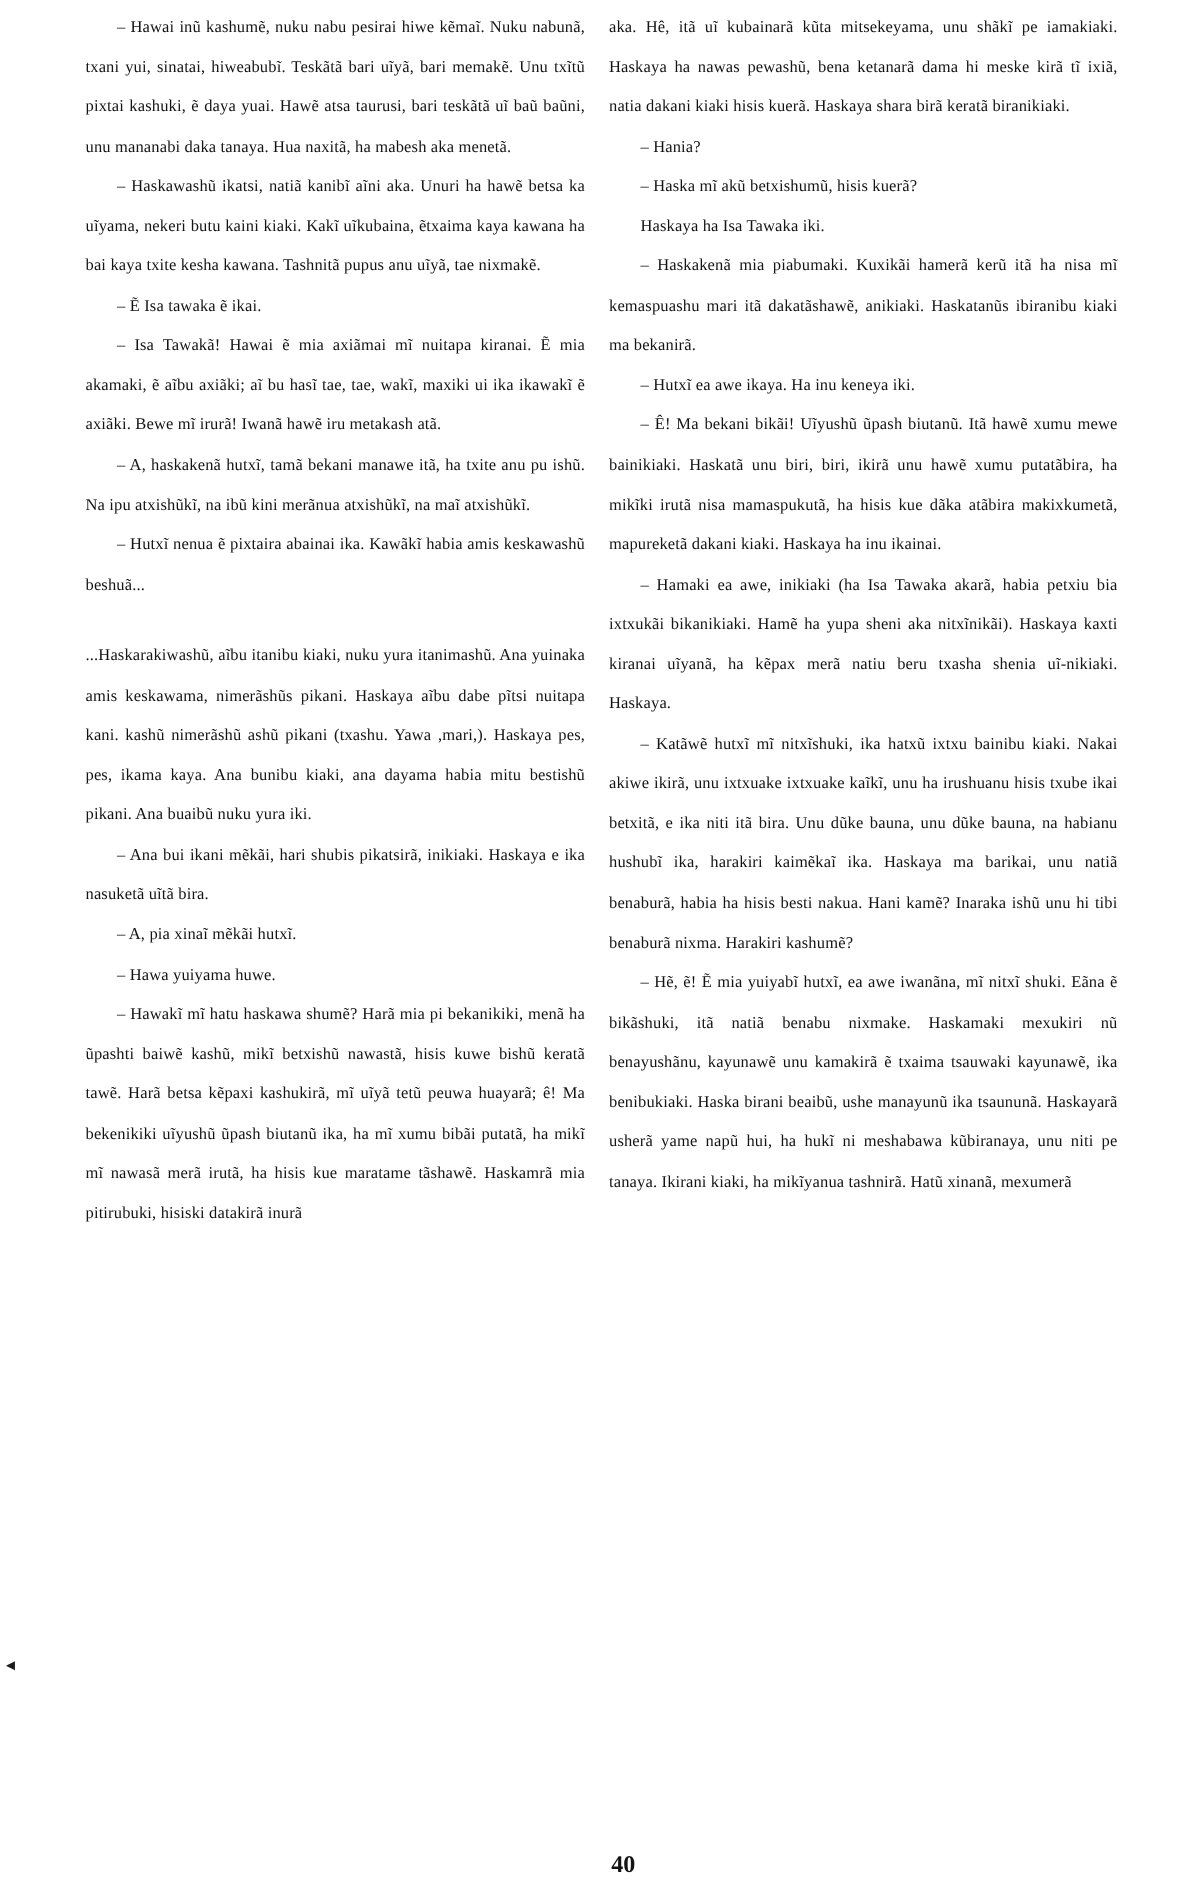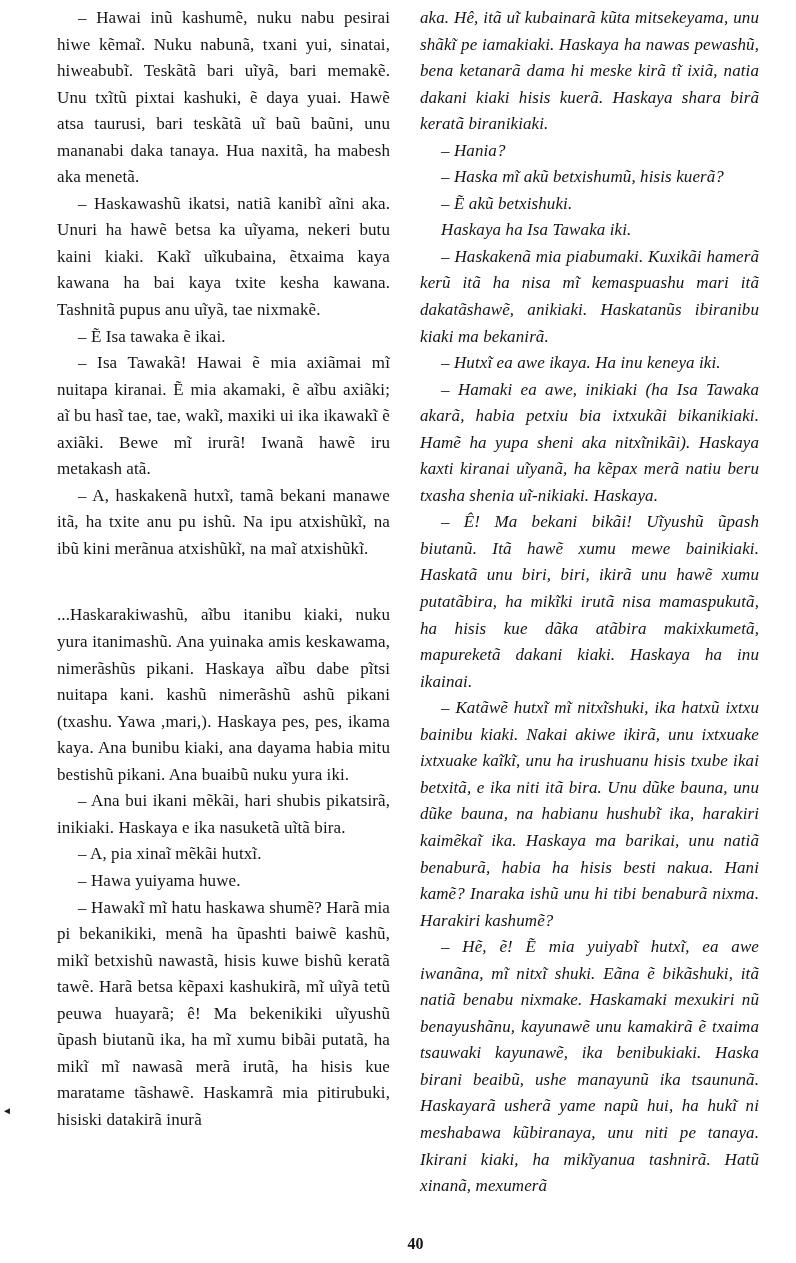--- a/index.html
+++ b/index.html
@@ -13,32 +13,32 @@
     height: 1263px;
     background: #ffffff;
     font-family: "Liberation Serif", serif;
     color: #141414;
     overflow: hidden;
   }
   .column {
     position: absolute;
     top: 5px;
     text-align: justify;
-    font-size: 17px;
+    font-size: 11px;
     line-height: 26.55px;
     letter-spacing: 0.1px;
   }
   .column-left  { left: 57px;  width: 333px; }
-  .column-right { left: 420px; width: 339px; font-style: italic; }
+  .column-right { left: 406px; width: 339px; }
   .column p {
     margin: 0;
     text-indent: 21px;
   }
   .column p.no-indent { text-indent: 0; }
-  .column p.gap-before { margin-top: 40px; }
+  .column p.gap-before { margin-top: 21px; }
   .footer {
     position: absolute;
     left: 0;
     right: 0;
     bottom: 10px;
     text-align: center;
     font-size: 16px;
     font-weight: bold;
     color: #141414;
     margin-left: 35px;
@@ -58,36 +58,36 @@
 <div class="page">
 
   <span class="margin-mark">◄</span>
 
   <div class="column column-left">
       <p>– Hawai inũ kashumẽ, nuku nabu pesirai hiwe kẽmaĩ. Nuku nabunã, txani yui, sinatai, hiweabubĩ. Teskãtã bari uĩyã, bari memakẽ. Unu txĩtũ pixtai kashuki, ẽ daya yuai. Hawẽ atsa taurusi, bari teskãtã uĩ baũ baũni, unu mananabi daka tanaya. Hua naxitã, ha mabesh aka menetã.</p>
       <p>– Haskawashũ ikatsi, natiã kanibĩ aĩni aka. Unuri ha hawẽ betsa ka uĩyama, nekeri butu kaini kiaki. Kakĩ uĩkubaina, ẽtxaima kaya kawana ha bai kaya txite kesha kawana. Tashnitã pupus anu uĩyã, tae nixmakẽ.</p>
       <p>– Ẽ Isa tawaka ẽ ikai.</p>
       <p>– Isa Tawakã! Hawai ẽ mia axiãmai mĩ nuitapa kiranai. Ẽ mia akamaki, ẽ aĩbu axiãki; aĩ bu hasĩ tae, tae, wakĩ, maxiki ui ika ikawakĩ ẽ axiãki. Bewe mĩ irurã! Iwanã hawẽ iru metakash atã.</p>
       <p>– A, haskakenã hutxĩ, tamã bekani manawe itã, ha txite anu pu ishũ. Na ipu atxishũkĩ, na ibũ kini merãnua atxishũkĩ, na maĩ atxishũkĩ.</p>
+      <p>– Hutxĩ nenua ẽ pixtaira abainai ika. Kawãkĩ habia amis keskawashũ beshuã...</p>
       <p class="no-indent gap-before">...Haskarakiwashũ, aĩbu itanibu kiaki, nuku yura itanimashũ. Ana yuinaka amis keskawama, nimerãshũs pikani. Haskaya aĩbu dabe pĩtsi nuitapa kani. kashũ nimerãshũ ashũ pikani (txashu. Yawa ,mari,). Haskaya pes, pes, ikama kaya. Ana bunibu kiaki, ana dayama habia mitu bestishũ pikani. Ana buaibũ nuku yura iki.</p>
       <p>– Ana bui ikani mẽkãi, hari shubis pikatsirã, inikiaki. Haskaya e ika nasuketã uĩtã bira.</p>
       <p>– A, pia xinaĩ mẽkãi hutxĩ.</p>
       <p>– Hawa yuiyama huwe.</p>
       <p>– Hawakĩ mĩ hatu haskawa shumẽ? Harã mia pi bekanikiki, menã ha ũpashti baiwẽ kashũ, mikĩ betxishũ nawastã, hisis kuwe bishũ keratã tawẽ. Harã betsa kẽpaxi kashukirã, mĩ uĩyã tetũ peuwa huayarã; ê! Ma bekenikiki uĩyushũ ũpash biutanũ ika, ha mĩ xumu bibãi putatã, ha mikĩ mĩ nawasã merã irutã, ha hisis kue maratame tãshawẽ. Haskamrã mia pitirubuki, hisiski datakirã inurã</p>
     </div>
 
   <div class="column column-right">
       <p class="no-indent">aka. Hê, itã uĩ kubainarã kũta mitsekeyama, unu shãkĩ pe iamakiaki. Haskaya ha nawas pewashũ, bena ketanarã dama hi meske kirã tĩ ixiã, natia dakani kiaki hisis kuerã. Haskaya shara birã keratã biranikiaki.</p>
       <p>– Hania?</p>
       <p>– Haska mĩ akũ betxishumũ, hisis kuerã?</p>
-      <p>– Ẽ akũ betxishuki.</p>
       <p>Haskaya ha Isa Tawaka iki.</p>
       <p>– Haskakenã mia piabumaki. Kuxikãi hamerã kerũ itã ha nisa mĩ kemaspuashu mari itã dakatãshawẽ, anikiaki. Haskatanũs ibiranibu kiaki ma bekanirã.</p>
       <p>– Hutxĩ ea awe ikaya. Ha inu keneya iki.</p>
+      <p>– Ê! Ma bekani bikãi! Uĩyushũ ũpash biutanũ. Itã hawẽ xumu mewe bainikiaki. Haskatã unu biri, biri, ikirã unu hawẽ xumu putatãbira, ha mikĩki irutã nisa mamaspukutã, ha hisis kue dãka atãbira makixkumetã, mapureketã dakani kiaki. Haskaya ha inu ikainai.</p>
       <p>– Hamaki ea awe, inikiaki (ha Isa Tawaka akarã, habia petxiu bia ixtxukãi bikanikiaki. Hamẽ ha yupa sheni aka nitxĩnikãi). Haskaya kaxti kiranai uĩyanã, ha kẽpax merã natiu beru txasha shenia uĩ-nikiaki. Haskaya.</p>
-      <p>– Ê! Ma bekani bikãi! Uĩyushũ ũpash biutanũ. Itã hawẽ xumu mewe bainikiaki. Haskatã unu biri, biri, ikirã unu hawẽ xumu putatãbira, ha mikĩki irutã nisa mamaspukutã, ha hisis kue dãka atãbira makixkumetã, mapureketã dakani kiaki. Haskaya ha inu ikainai.</p>
       <p>– Katãwẽ hutxĩ mĩ nitxĩshuki, ika hatxũ ixtxu bainibu kiaki. Nakai akiwe ikirã, unu ixtxuake ixtxuake kaĩkĩ, unu ha irushuanu hisis txube ikai betxitã, e ika niti itã bira. Unu dũke bauna, unu dũke bauna, na habianu hushubĩ ika, harakiri kaimẽkaĩ ika. Haskaya ma barikai, unu natiã benaburã, habia ha hisis besti nakua. Hani kamẽ? Inaraka ishũ unu hi tibi benaburã nixma. Harakiri kashumẽ?</p>
       <p>– Hẽ, ẽ! Ẽ mia yuiyabĩ hutxĩ, ea awe iwanãna, mĩ nitxĩ shuki. Eãna ẽ bikãshuki, itã natiã benabu nixmake. Haskamaki mexukiri nũ benayushãnu, kayunawẽ unu kamakirã ẽ txaima tsauwaki kayunawẽ, ika benibukiaki. Haska birani beaibũ, ushe manayunũ ika tsaununã. Haskayarã usherã yame napũ hui, ha hukĩ ni meshabawa kũbiranaya, unu niti pe tanaya. Ikirani kiaki, ha mikĩyanua tashnirã. Hatũ xinanã, mexumerã</p>
     </div>
 
   <div class="footer">40</div>
 
 </div>
 
 </body></html>

